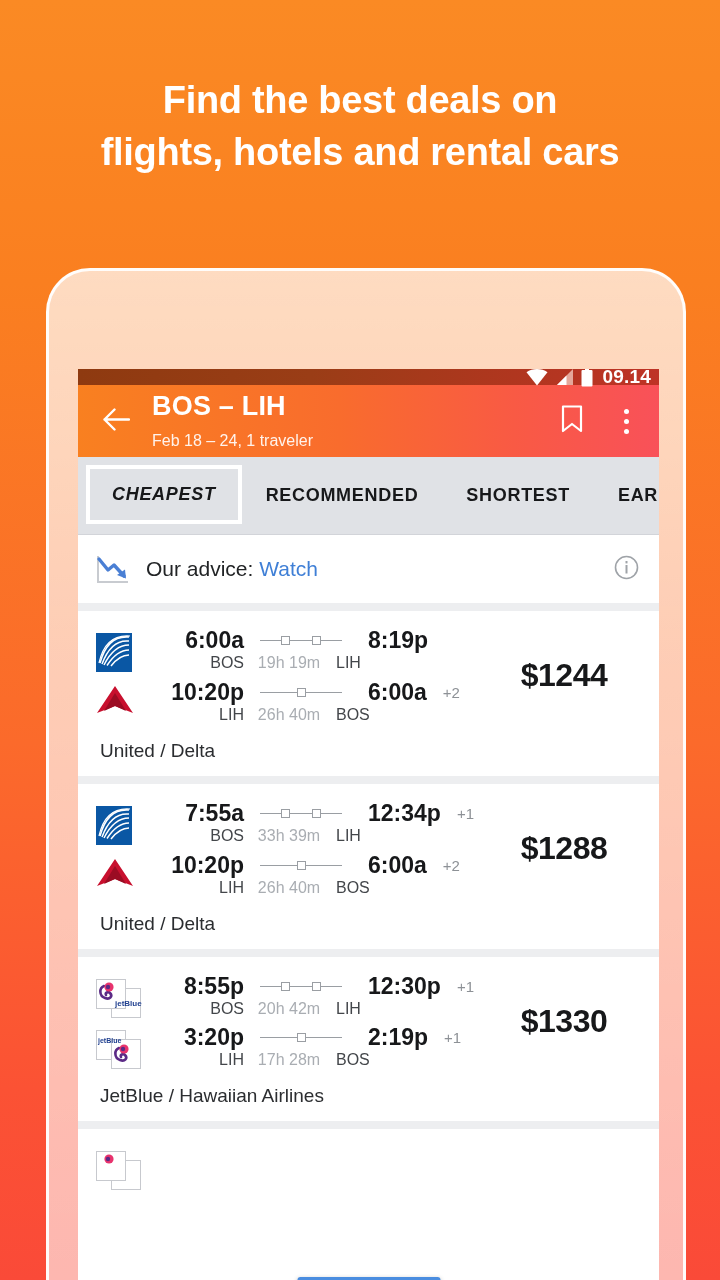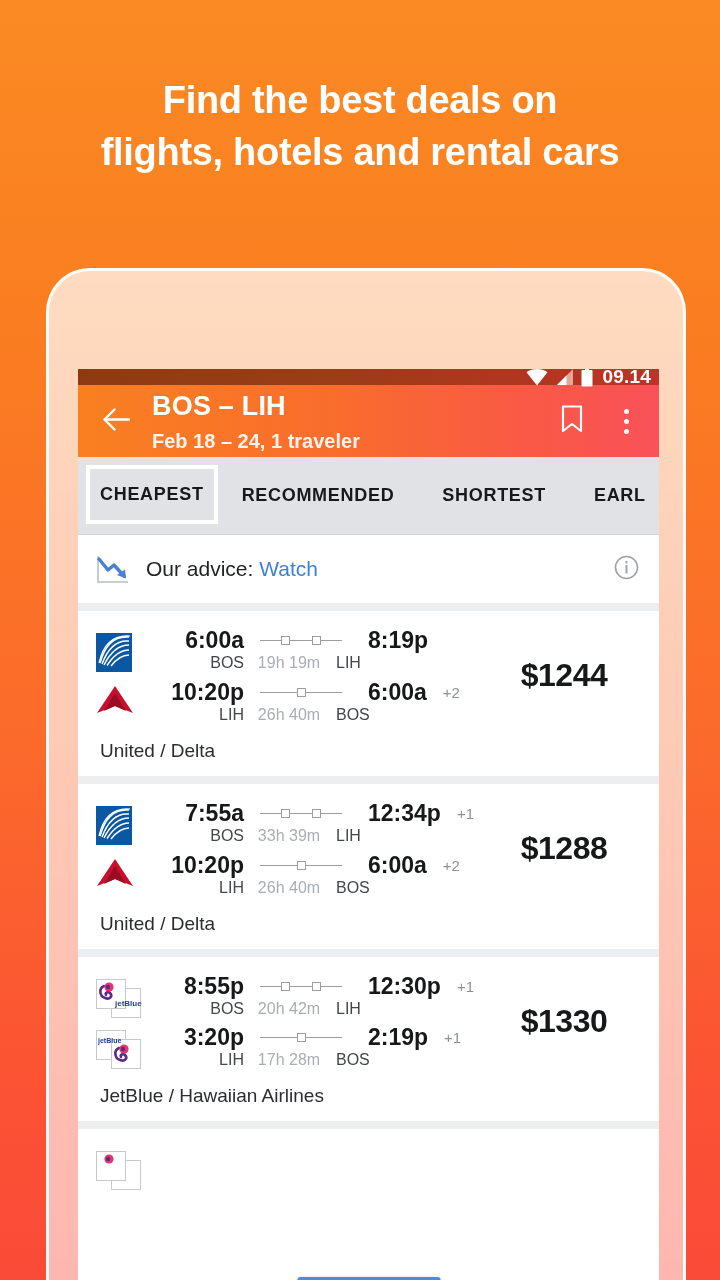--- a/index.html
+++ b/index.html
@@ -63,21 +63,21 @@
   .back-btn {
     width:44px; height:44px; display:flex; align-items:center; justify-content:center;
     flex:0 0 auto;
   }
   .appbar-titles { flex:1 1 auto; padding-left:14px; }
   .ab-title {
     color:#FFFFFF; font-size:27px; font-weight:bold; line-height:30px;
     letter-spacing:0.2px;
   }
   .ab-sub {
-    color:#FFF3EC; font-size:20px; line-height:22px; margin-top:9px;font-weight:bold;
+    color:#FFF3EC; font-size:16px; line-height:22px; margin-top:9px;
   }
   .ab-actions { display:flex; align-items:center; gap:16px; flex:0 0 auto; }
   .ab-icon-btn {
     width:38px; height:44px; display:flex; align-items:center; justify-content:center;
   }
   .dots { display:flex; flex-direction:column; gap:5px; align-items:center; }
   .dots i { width:5px; height:5px; border-radius:50%; background:#FFFFFF; display:block; }
 
   
   .tabs {
@@ -85,21 +85,22 @@
     display:flex; align-items:stretch; overflow:hidden;
     border-bottom:1px solid #D2D4D9;
   }
   .tab {
     display:flex; align-items:center; justify-content:center;
     color:#17181A; font-size:18px; font-weight:bold; letter-spacing:0.7px;
     white-space:nowrap; padding:4px 24px; flex:0 0 auto;
   }
   .tab.selected {
     border:4px solid #FFFFFF; margin:8px 0 10px 8px;
-    padding:0 10px;
+    padding:0 22px;
+    font-style:italic;
   }
 
   
   .advice {
     height:76px; background:#FFFFFF; display:flex; align-items:center;
     padding:0 20px 0 18px; border-bottom:8px solid #EDEEF0;
   }
   .advice-icon { flex:0 0 auto; width:46px; display:flex; align-items:center; }
   .advice-text { flex:1 1 auto; font-size:21px; color:#222426; padding-left:4px; }
   .advice-text .link { color:#3F7FD6; }

